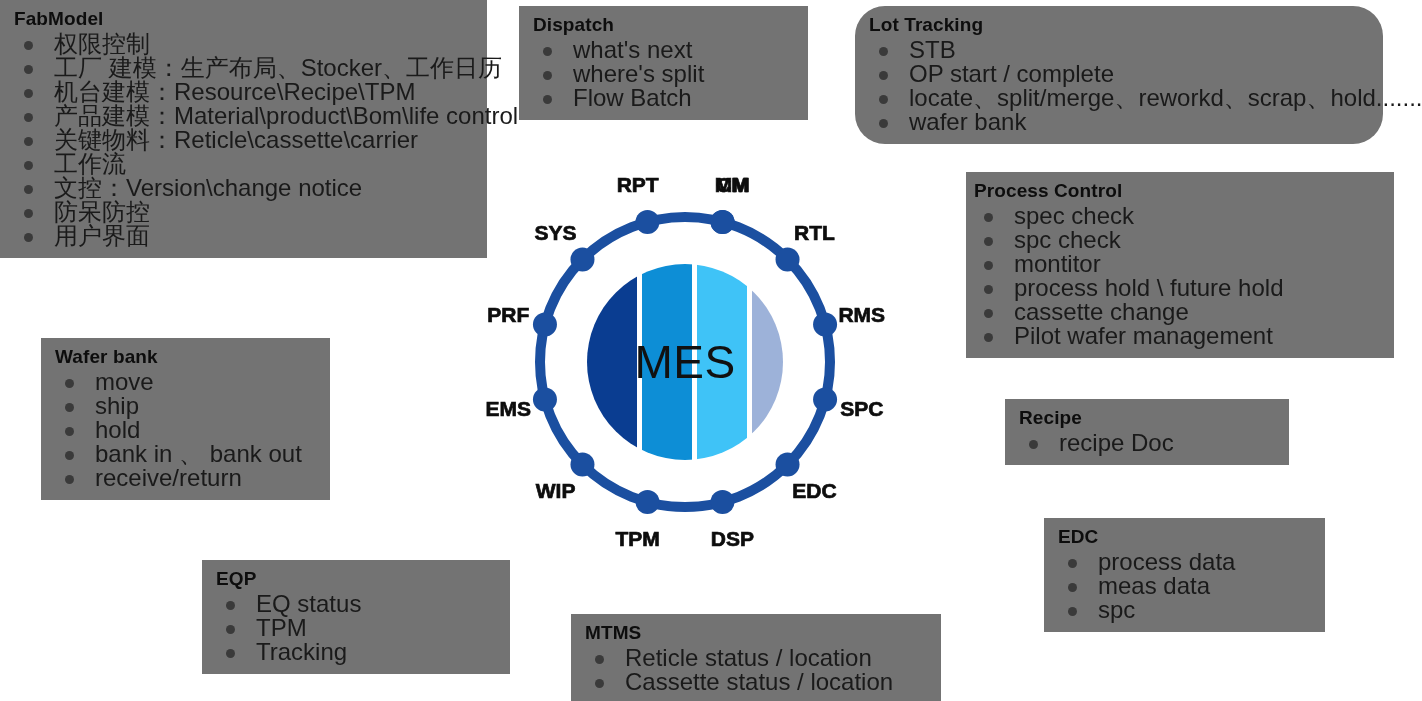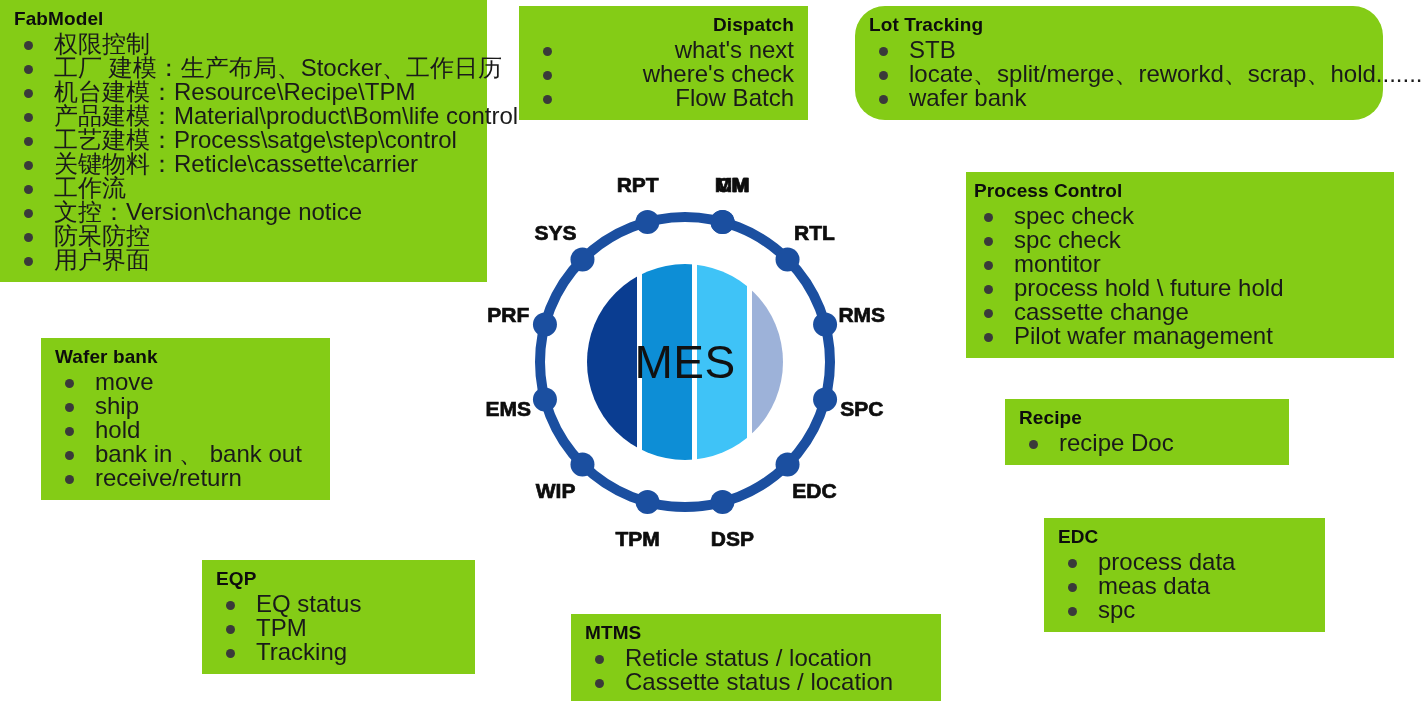--- a/index.html
+++ b/index.html
@@ -12,21 +12,21 @@
     height: 701px;
     position: relative;
     overflow: hidden;
     font-family: "Liberation Sans", sans-serif;
     color: #1a1a1a;
   }
 
   
   .box {
     position: absolute;
-    background: #84cc16;
+    background: #737373;
     box-sizing: border-box;
     padding: 6px 14px 10px 14px;
   }
   .box-title {
     font-weight: bold;
     font-size: 19px;
     line-height: 26px;
     color: #0d0d0d;
     letter-spacing: 0.1px;
     white-space: nowrap;
@@ -52,27 +52,27 @@
     height: 9px;
     border-radius: 50%;
     background: #3a3a3a;
   }
   .cjk {
     font-family: "Liberation Sans", "DejaVu Sans", sans-serif;
   }
 
   
   #box-fabmodel   { left: 0px;    top: 0px;   width: 487px; }
-  #box-dispatch   { left: 519px;  top: 6px;   width: 289px; text-align: right; }
+  #box-dispatch   { left: 519px;  top: 6px;   width: 289px; }
   #box-lot        { left: 855px;  top: 6px;   width: 528px; border-radius: 30px; }
   #box-process    { left: 966px;  top: 172px; width: 428px; padding-left: 8px; }
   #box-wafer      { left: 41px;   top: 338px; width: 289px; }
   #box-recipe     { left: 1005px; top: 399px; width: 284px; }
   #box-edc        { left: 1044px; top: 518px; width: 281px; }
-  #box-eqp        { left: 202px;  top: 560px; width: 273px; }
+  #box-eqp        { left: 202px;  top: 560px; width: 308px; }
   #box-mtms       { left: 571px;  top: 614px; width: 370px; }
 
   
   #mes-wheel {
     position: absolute;
     left: 455px;
     top: 165px;
     width: 460px;
     height: 400px;
   }
@@ -96,42 +96,42 @@
 </head>
 <body>
 
 <div class="box" id="box-fabmodel">
   <div class="box-title cjk">FabModel</div>
   <ul>
     <li><span class="bullet"></span><span class="cjk">权限控制</span></li>
     <li><span class="bullet"></span><span class="cjk">工厂 建模：生产布局、Stocker、工作日历</span></li>
     <li><span class="bullet"></span><span class="cjk">机台建模：Resource\Recipe\TPM</span></li>
     <li><span class="bullet"></span><span class="cjk">产品建模：Material\product\Bom\life control</span></li>
-    <li><span class="bullet"></span><span class="cjk">工艺建模：Process\satge\step\control</span></li>
     <li><span class="bullet"></span><span class="cjk">关键物料：Reticle\cassette\carrier</span></li>
     <li><span class="bullet"></span><span class="cjk">工作流</span></li>
     <li><span class="bullet"></span><span class="cjk">文控：Version\change notice</span></li>
     <li><span class="bullet"></span><span class="cjk">防呆防控</span></li>
     <li><span class="bullet"></span><span class="cjk">用户界面</span></li>
   </ul>
 </div>
 
 <div class="box" id="box-dispatch">
   <div class="box-title">Dispatch</div>
   <ul>
     <li><span class="bullet"></span><span>what's next</span></li>
-    <li><span class="bullet"></span><span>where's check</span></li>
+    <li><span class="bullet"></span><span>where's split</span></li>
     <li><span class="bullet"></span><span>Flow Batch</span></li>
   </ul>
 </div>
 
 <div class="box" id="box-lot">
   <div class="box-title">Lot Tracking</div>
   <ul>
     <li><span class="bullet"></span><span>STB</span></li>
+    <li><span class="bullet"></span><span>OP start / complete</span></li>
     <li><span class="bullet"></span><span class="cjk">locate、split/merge、reworkd、scrap、hold.......</span></li>
     <li><span class="bullet"></span><span>wafer bank</span></li>
   </ul>
 </div>
 
 <div class="box" id="box-process">
   <div class="box-title">Process Control</div>
   <ul>
     <li><span class="bullet"></span><span>spec check</span></li>
     <li><span class="bullet"></span><span>spc check</span></li>

